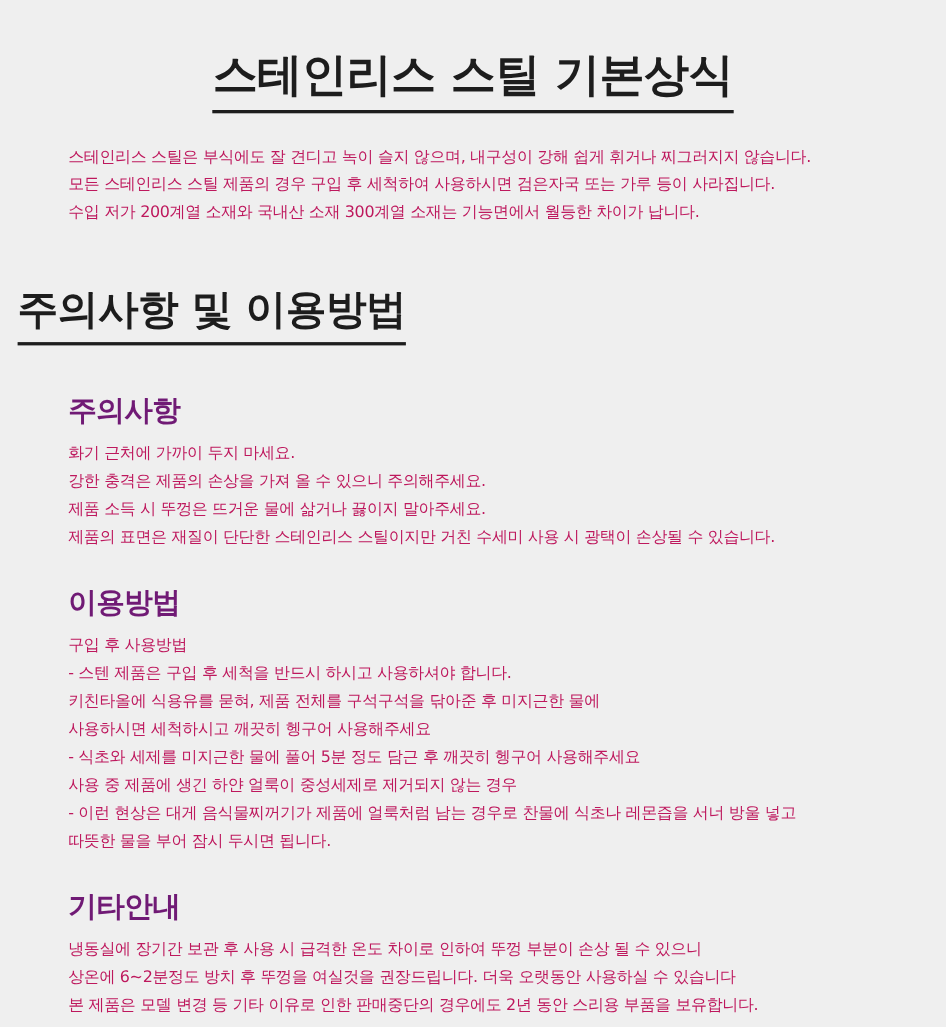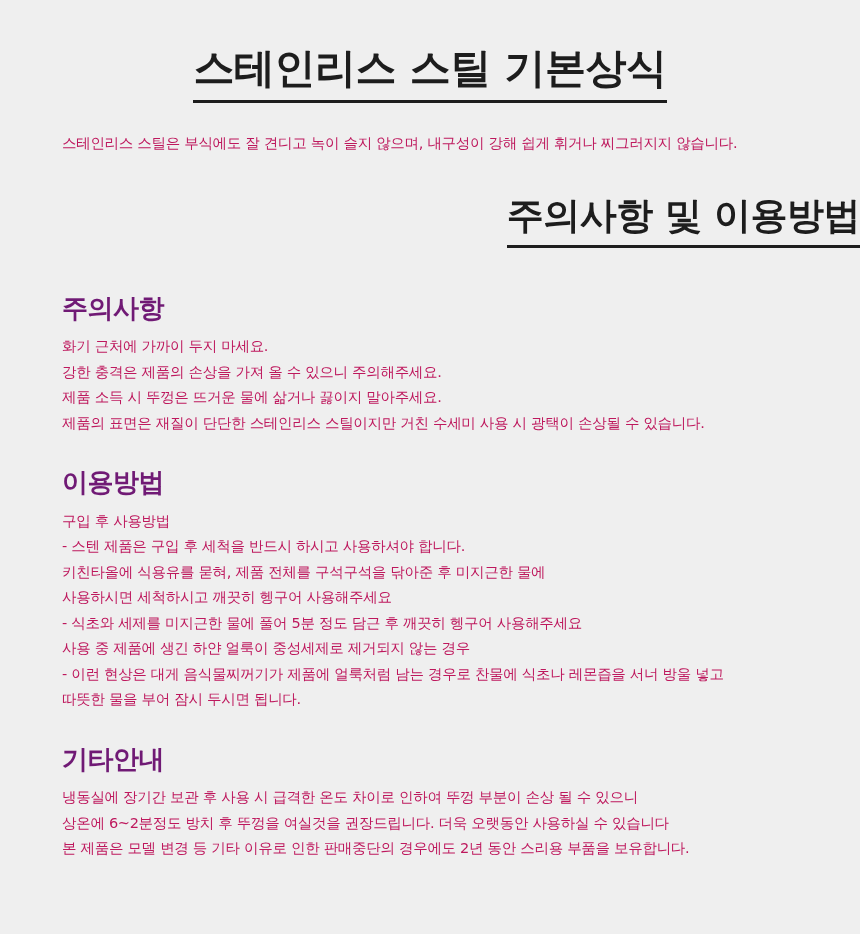--- a/index.html
+++ b/index.html
@@ -32,26 +32,26 @@
     padding-top: 44px;
     line-height: 1.2;
   }
   .main-title span {
     display: inline-block;
     border-bottom: 3px solid #1d1d1d;
     padding-bottom: 7px;
   }
 
   .section-title {
-    text-align: right;
+    text-align: left;
     font-size: 37px;
     font-weight: bold;
     letter-spacing: -0.5px;
     color: #1d1d1d;
-    margin: 0;
+    margin: 16px;
     padding-top: 38px;
     line-height: 1.2;
   }
   .section-title span {
     display: inline-block;
     border-bottom: 3px solid #1d1d1d;
     padding-bottom: 6px;
   }
 
   .sub-title {
@@ -92,20 +92,22 @@
 <body>
 
 <div class="page">
 
   <h1 class="main-title">
     <span>스테인리스 스틸 기본상식</span>
   </h1>
 
   <div class="intro">
     <div class="para-line">스테인리스 스틸은 부식에도 잘 견디고 녹이 슬지 않으며, 내구성이 강해 쉽게 휘거나 찌그러지지 않습니다.</div>
+    <div class="para-line">모든 스테인리스 스틸 제품의 경우 구입 후 세척하여 사용하시면 검은자국 또는 가루 등이 사라집니다.</div>
+    <div class="para-line">수입 저가 200계열 소재와 국내산 소재 300계열 소재는 기능면에서 월등한 차이가 납니다.</div>
   </div>
 
   <h2 class="section-title">
     <span>주의사항 및 이용방법</span>
   </h2>
 
   <div class="block sp-caution">
     <h3 class="sub-title">주의사항</h3>
     <div class="block-lines">
       <div class="para-line">화기 근처에 가까이 두지 마세요.</div>

